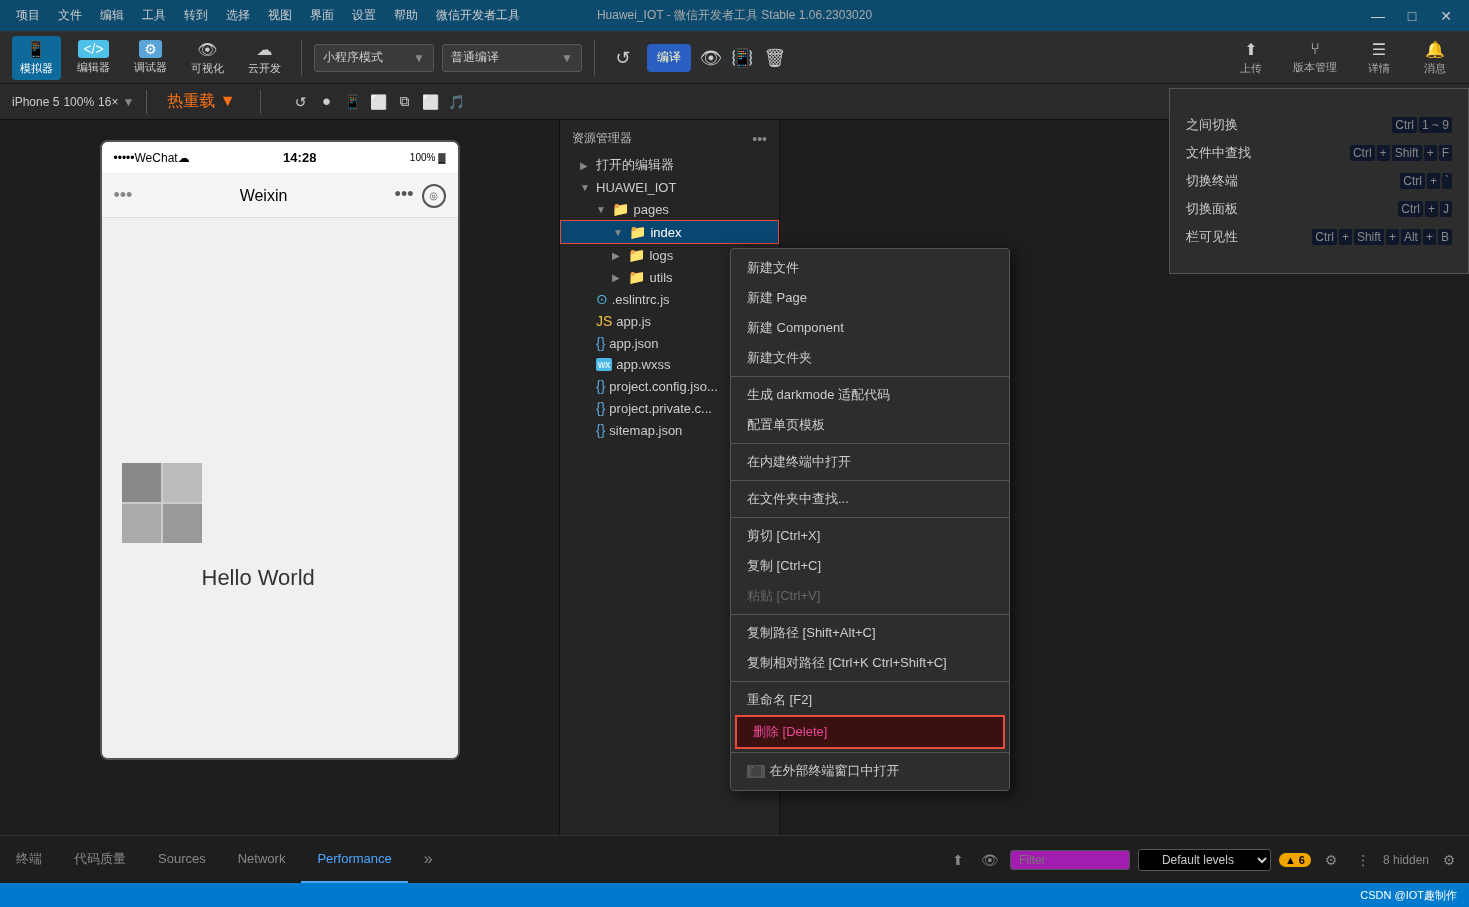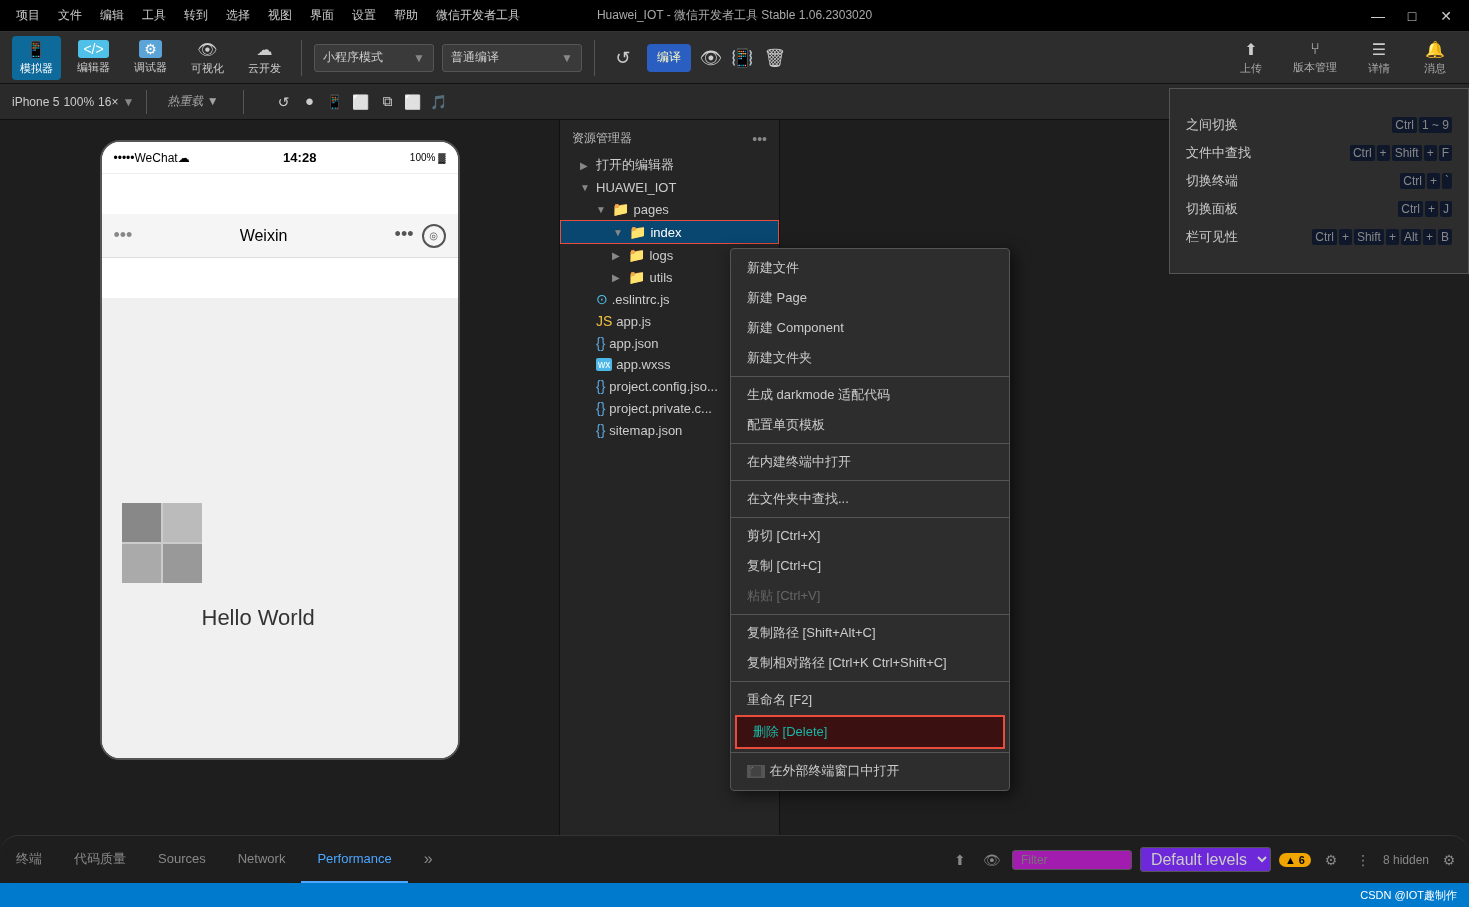--- a/index.html
+++ b/index.html
@@ -1,21 +1,21 @@
 <!DOCTYPE html>
 <html><head>
   <meta charset="utf-8">
   <style>
     * { margin: 0; padding: 0; box-sizing: border-box; }
     body { width: 1469px; height: 907px; background: #1e1e1e; font-family: 'Microsoft YaHei', 'PingFang SC', sans-serif; font-size: 13px; color: #ccc; overflow: hidden; position: relative; }
 
     
     #titlebar {
       height: 32px;
-      background: #000000;
+      background: #0c4a6e;
       display: flex;
       align-items: center;
       justify-content: space-between;
       padding: 0 8px;
       color: #ccc;
       font-size: 12px;
       border-bottom: 1px solid #333;
     }
     #titlebar .menu-items { display: flex; gap: 2px; }
     #titlebar .menu-item { padding: 4px 8px; cursor: pointer; border-radius: 3px; }
@@ -54,21 +54,21 @@
     
     #secondary-toolbar {
       height: 36px;
       background: #2a2a2a;
       display: flex;
       align-items: center;
       padding: 0 12px;
       gap: 8px;
       border-bottom: 1px solid #111;
     }
-    .sec-btn { padding: 3px 8px; border-radius: 3px; cursor: pointer; color: #a3a3a3; font-size: 12px; display: flex; align-items: center; gap: 4px; font-style: italic; }
+    .sec-btn { padding: 3px 8px; border-radius: 3px; cursor: pointer; color: #f97316; font-size: 16px; display: flex; align-items: center; gap: 4px; }
     .device-select { display: flex; align-items: center; gap: 4px; color: #ccc; font-size: 12px; cursor: pointer; }
     .icon-toolbar { display: flex; gap: 2px; margin-left: 16px; }
     .icon-btn { width: 24px; height: 24px; display: flex; align-items: center; justify-content: center; cursor: pointer; border-radius: 3px; color: #ccc; font-size: 14px; }
 
     
     #main {
       display: flex;
       height: calc(907px - 32px - 52px - 36px - 48px);
     }
 
@@ -79,26 +79,25 @@
       display: flex;
       flex-direction: column;
       align-items: center;
       padding: 20px;
       border-right: 1px solid #111;
     }
     .phone-frame {
       width: 360px;
       height: 620px;
       background: #fff;
-      border-radius: 20px;
+      border-radius: 8px;
       border: 2px solid #555;
       overflow: hidden;
       display: flex;
       flex-direction: column;
-      gap: 40px;
     }
     .phone-status-bar {
       background: #fff;
       height: 32px;
       display: flex;
       align-items: center;
       justify-content: space-between;
       padding: 0 12px;
       font-size: 12px;
       color: #000;
@@ -174,21 +173,21 @@
     }
     .ctx-item {
       padding: 6px 16px;
       font-size: 13px;
       color: #ccc;
       cursor: pointer;
       display: flex;
       align-items: center;
       justify-content: space-between;
     }
-    .ctx-item.delete-item { border: 2px solid #e74c3c; background: #2d2d2d; color: #14b8a6; }
+    .ctx-item.delete-item { border: 2px solid #e74c3c; background: #2d2d2d; color: #ec4899; }
     .ctx-separator { height: 1px; background: #555; margin: 3px 0; }
 
     
     #right-hint {
       position: absolute;
       right: 0;
       top: 120px;
       width: 280px;
       background: #2d2d2d;
       border: 1px solid #555;
@@ -233,22 +232,22 @@
       display: flex;
       align-items: center;
     }
     .bottom-tab.active { color: #4da6ff; border-bottom: 2px solid #4da6ff; }
     .bottom-right { margin-left: auto; display: flex; align-items: center; gap: 8px; padding-right: 8px; }
     .filter-input {
       background: #a21caf; border: 1px solid #555; color: #ccc; padding: 2px 8px;
       border-radius: 3px; font-size: 12px; width: 120px;
     }
     .level-select {
-      background: #6d28d9; border: 1px solid #555; color: #ccc; padding: 2px 6px;
-      border-radius: 3px; font-size: 16px;
+      background: #000000; border: 1px solid #555; color: #ccc; padding: 2px 19px;
+      border-radius: 3px; font-size: 12px;
     }
     .warning-badge { background: #f0a500; color: #000; font-size: 11px; padding: 1px 6px; border-radius: 10px; font-weight: bold; }
     .bottom-icon-btn { width: 24px; height: 24px; display: flex; align-items: center; justify-content: center; cursor: pointer; color: #888; font-size: 14px; border-radius: 3px; }
 
     
     #status-bar {
       position: absolute;
       bottom: 0;
       left: 0;
       right: 0;
@@ -561,21 +560,21 @@
         <span>+</span>
         <span>Shift</span>
         <span>+</span>
         <span>Alt</span>
         <span>+</span>
         <span>B</span>
     </div>
   </div>
 </div>
 
-<div id="bottom-panel" style="position:absolute; bottom:24px; left:0; right:0; height:48px; background:#1e1e1e; border-top:1px solid #333; display:flex; align-items:center;border-radius:19px;">
+<div id="bottom-panel" style="position:absolute; bottom:24px; left:0; right:0; height:48px; background:#1e1e1e; border-top:1px solid #333; display:flex; align-items:center;">
   <div class="bottom-tabs">
     <div class="bottom-tab">终端</div>
     <div class="bottom-tab">代码质量</div>
     <div class="bottom-tab">Sources</div>
     <div class="bottom-tab">Network</div>
     <div class="bottom-tab active">Performance</div>
     <div class="bottom-tab" style="font-size:16px;">»</div>
   </div>
   <div class="bottom-right">
     <div class="bottom-icon-btn">⬆</div>

